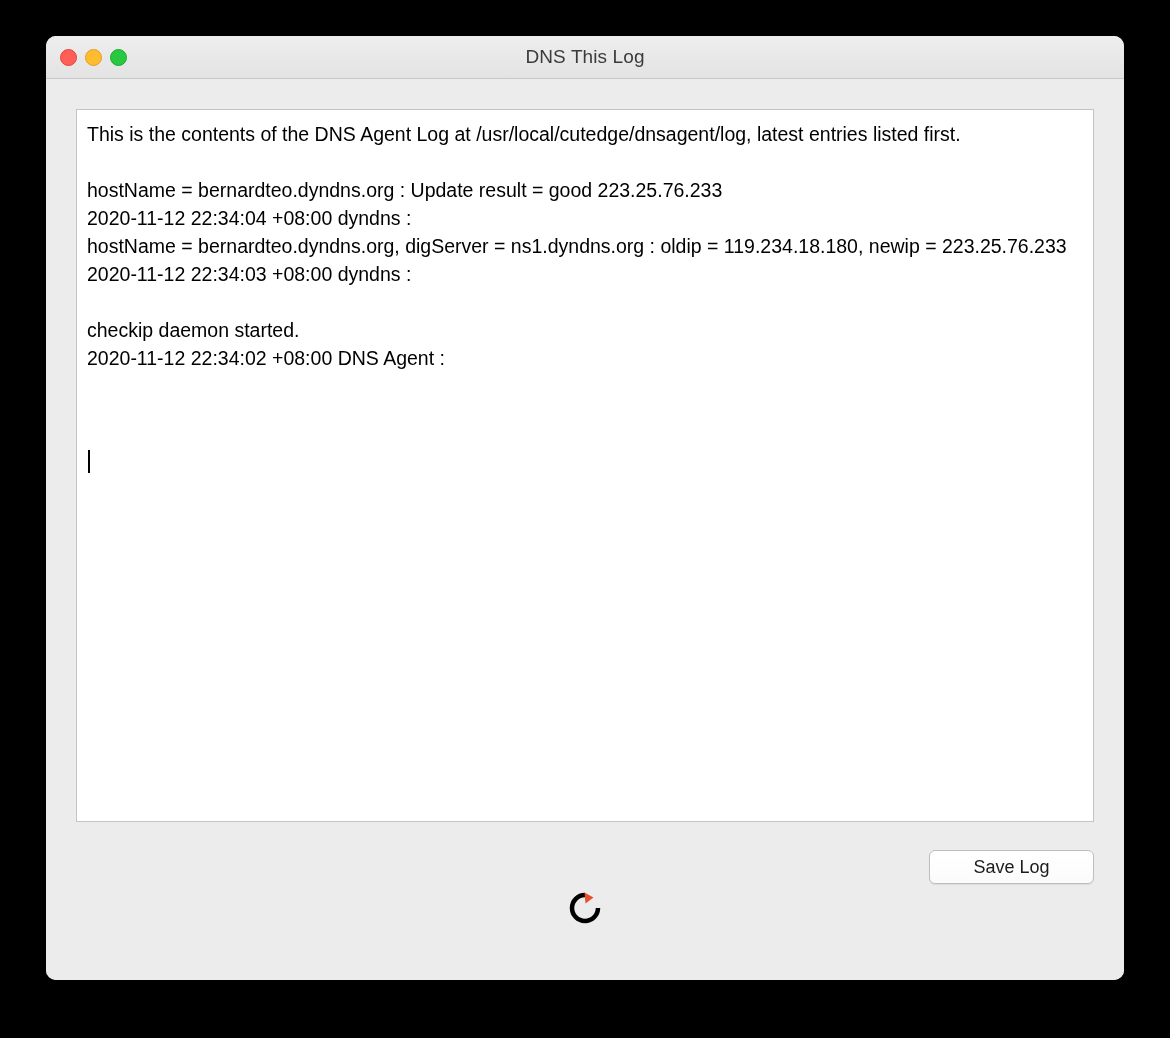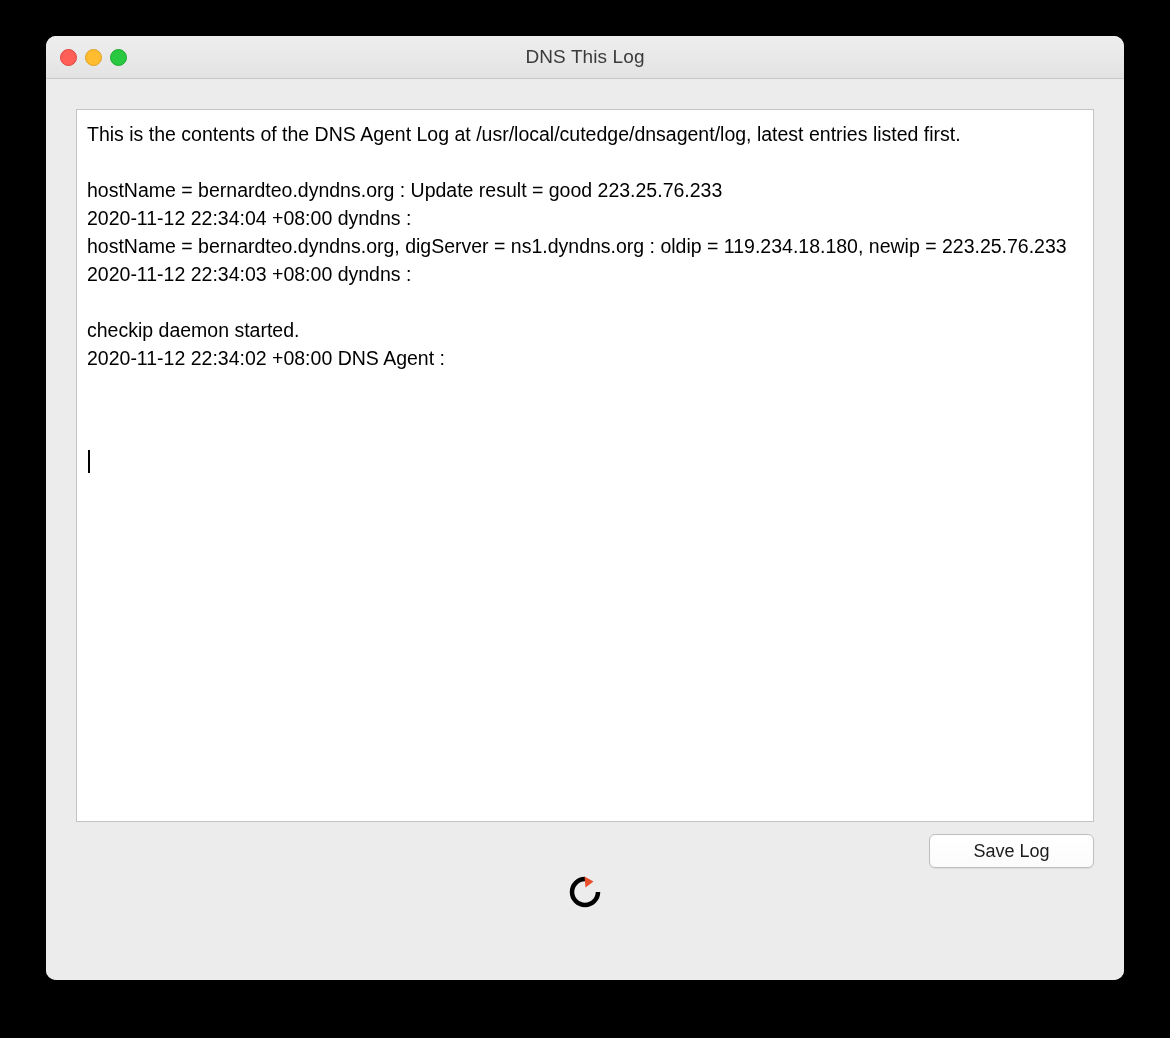--- a/index.html
+++ b/index.html
@@ -109,20 +109,21 @@
     background: #000000;
   }
 
   .footer {
     height: 88px;
     min-height: 88px;
     position: relative;
     display: flex;
     align-items: flex-start;
     justify-content: center;
+    margin-top: 16px;
   }
 
   .save-button {
     position: absolute;
     right: 0px;
     top: 12px;
     width: 163px;
     height: 32px;
     background: linear-gradient(to bottom, #ffffff, #fbfbfb);
     border: 1px solid #bebebe;

